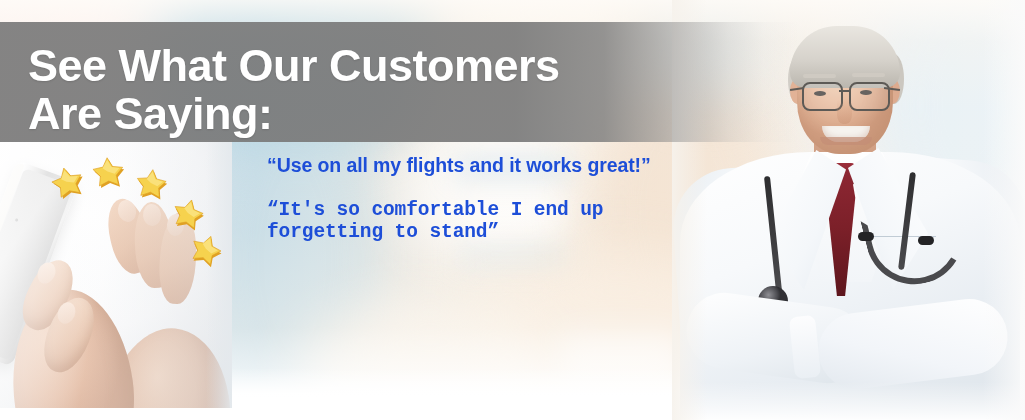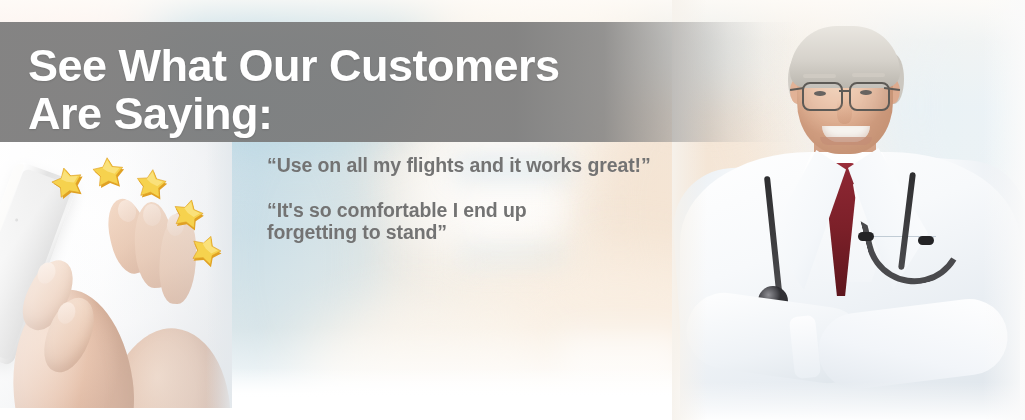--- a/index.html
+++ b/index.html
@@ -267,21 +267,21 @@
   }
 
   
   #quotes{
     position:absolute;left:267px;top:154px;width:420px;
     color:#6b6b6b;font-weight:bold;font-size:19.5px;line-height:22px;
     letter-spacing:-0.1px;
   }
   .quote{margin:0 0 23px 0;white-space:pre-line;text-indent:0;}
   .quote:last-child{margin-bottom:0;}
-  .quote.two-line{margin-bottom:25px;}
+  .quote.two-line{margin-bottom:25px;font-family:Liberation Mono, monospace;}
 </style>
 </head>
 <body>
 
 <div id="banner">
 
   <div class="bg-layer bg-base"></div>
   <div class="blob b11"></div>
   <div class="blob b1"></div>
   <div class="blob b2"></div>
@@ -400,19 +400,19 @@
           <path d="M32 11 L39 25 L54 28 L44 38 L31 33 L22 26 Z" fill="#fbe58a" opacity=".75"></path>
         </svg>
       </div>
     </div>
 
   <div id="headbar" style="background: linear-gradient(90deg, rgba(122, 122, 122, 0.92) 0%, rgba(122, 122, 122, 0.92) 58%, rgba(122, 122, 122, 0.8) 68%, rgba(140, 140, 140, 0.5) 76%, rgba(170, 170, 170, 0.24) 82%, rgba(200, 200, 200, 0.08) 86%, rgba(255, 255, 255, 0) 90%);">
     <div id="headline" style="color: rgb(255, 255, 255);">See What Our Customers
 Are Saying:</div>
   </div>
 
-  <div id="quotes" style="color: #737373;">
+  <div id="quotes" style="color: #1d4ed8;">
       <p class="quote">“Use on all my flights and it works great!”</p>
       <p class="quote two-line">“It's so comfortable I end up
   forgetting to stand”</p>
     </div>
 
 </div>
 
 </body></html>

